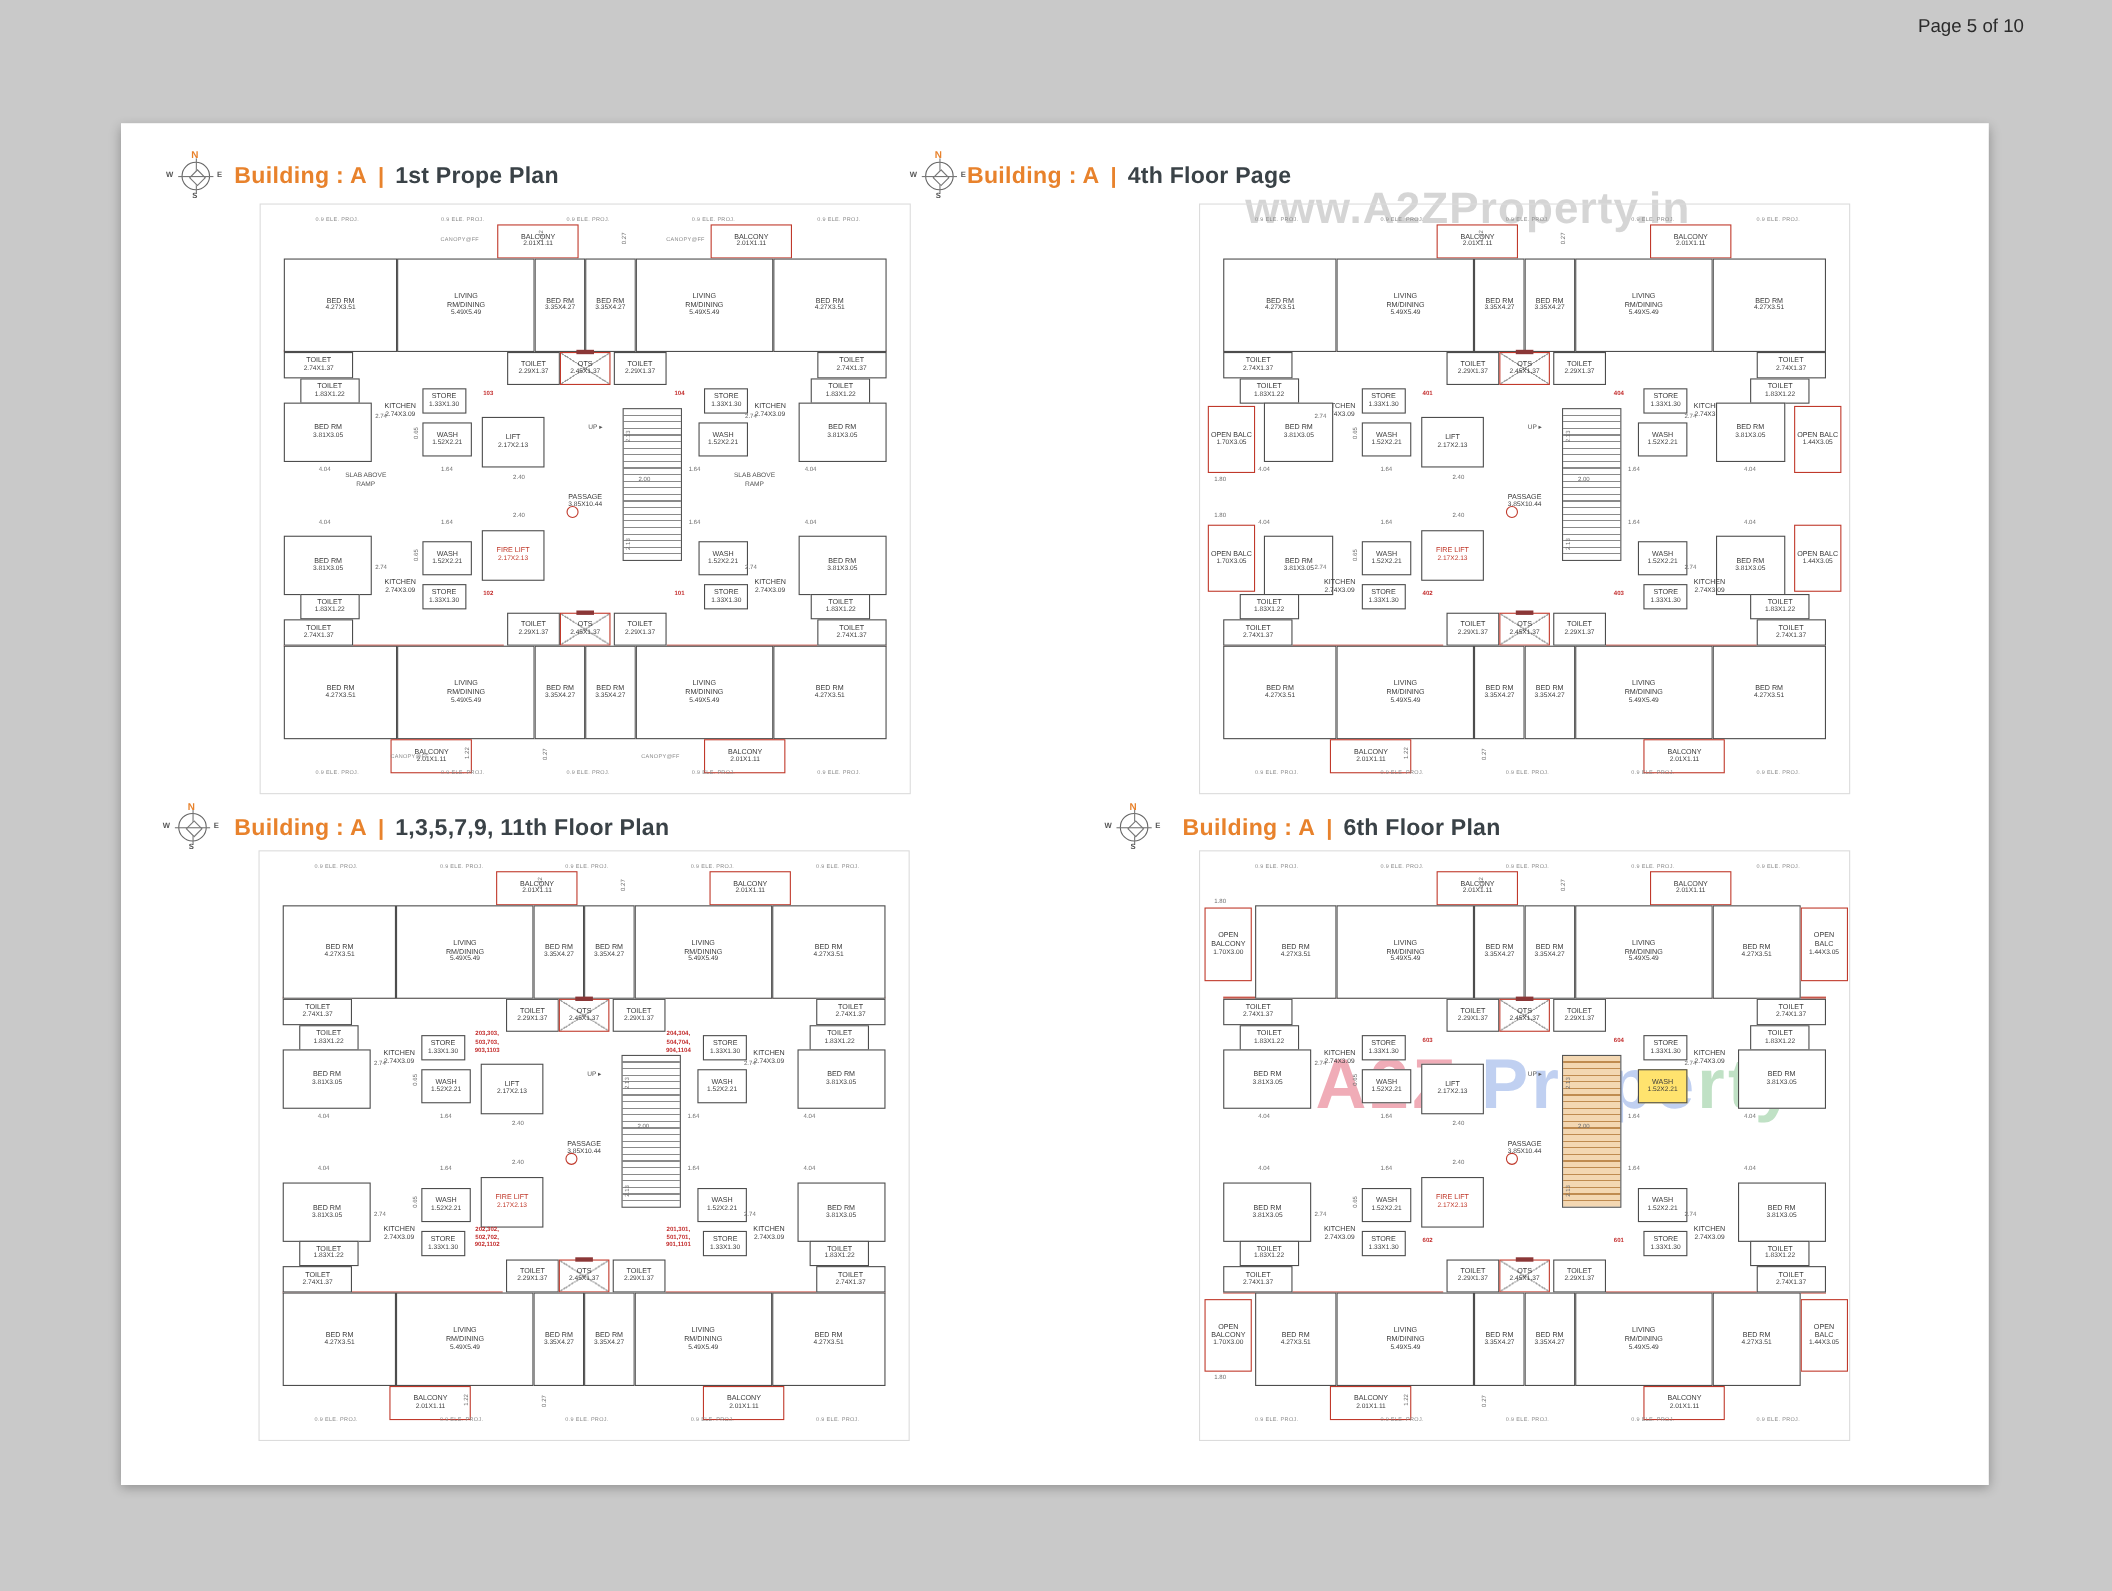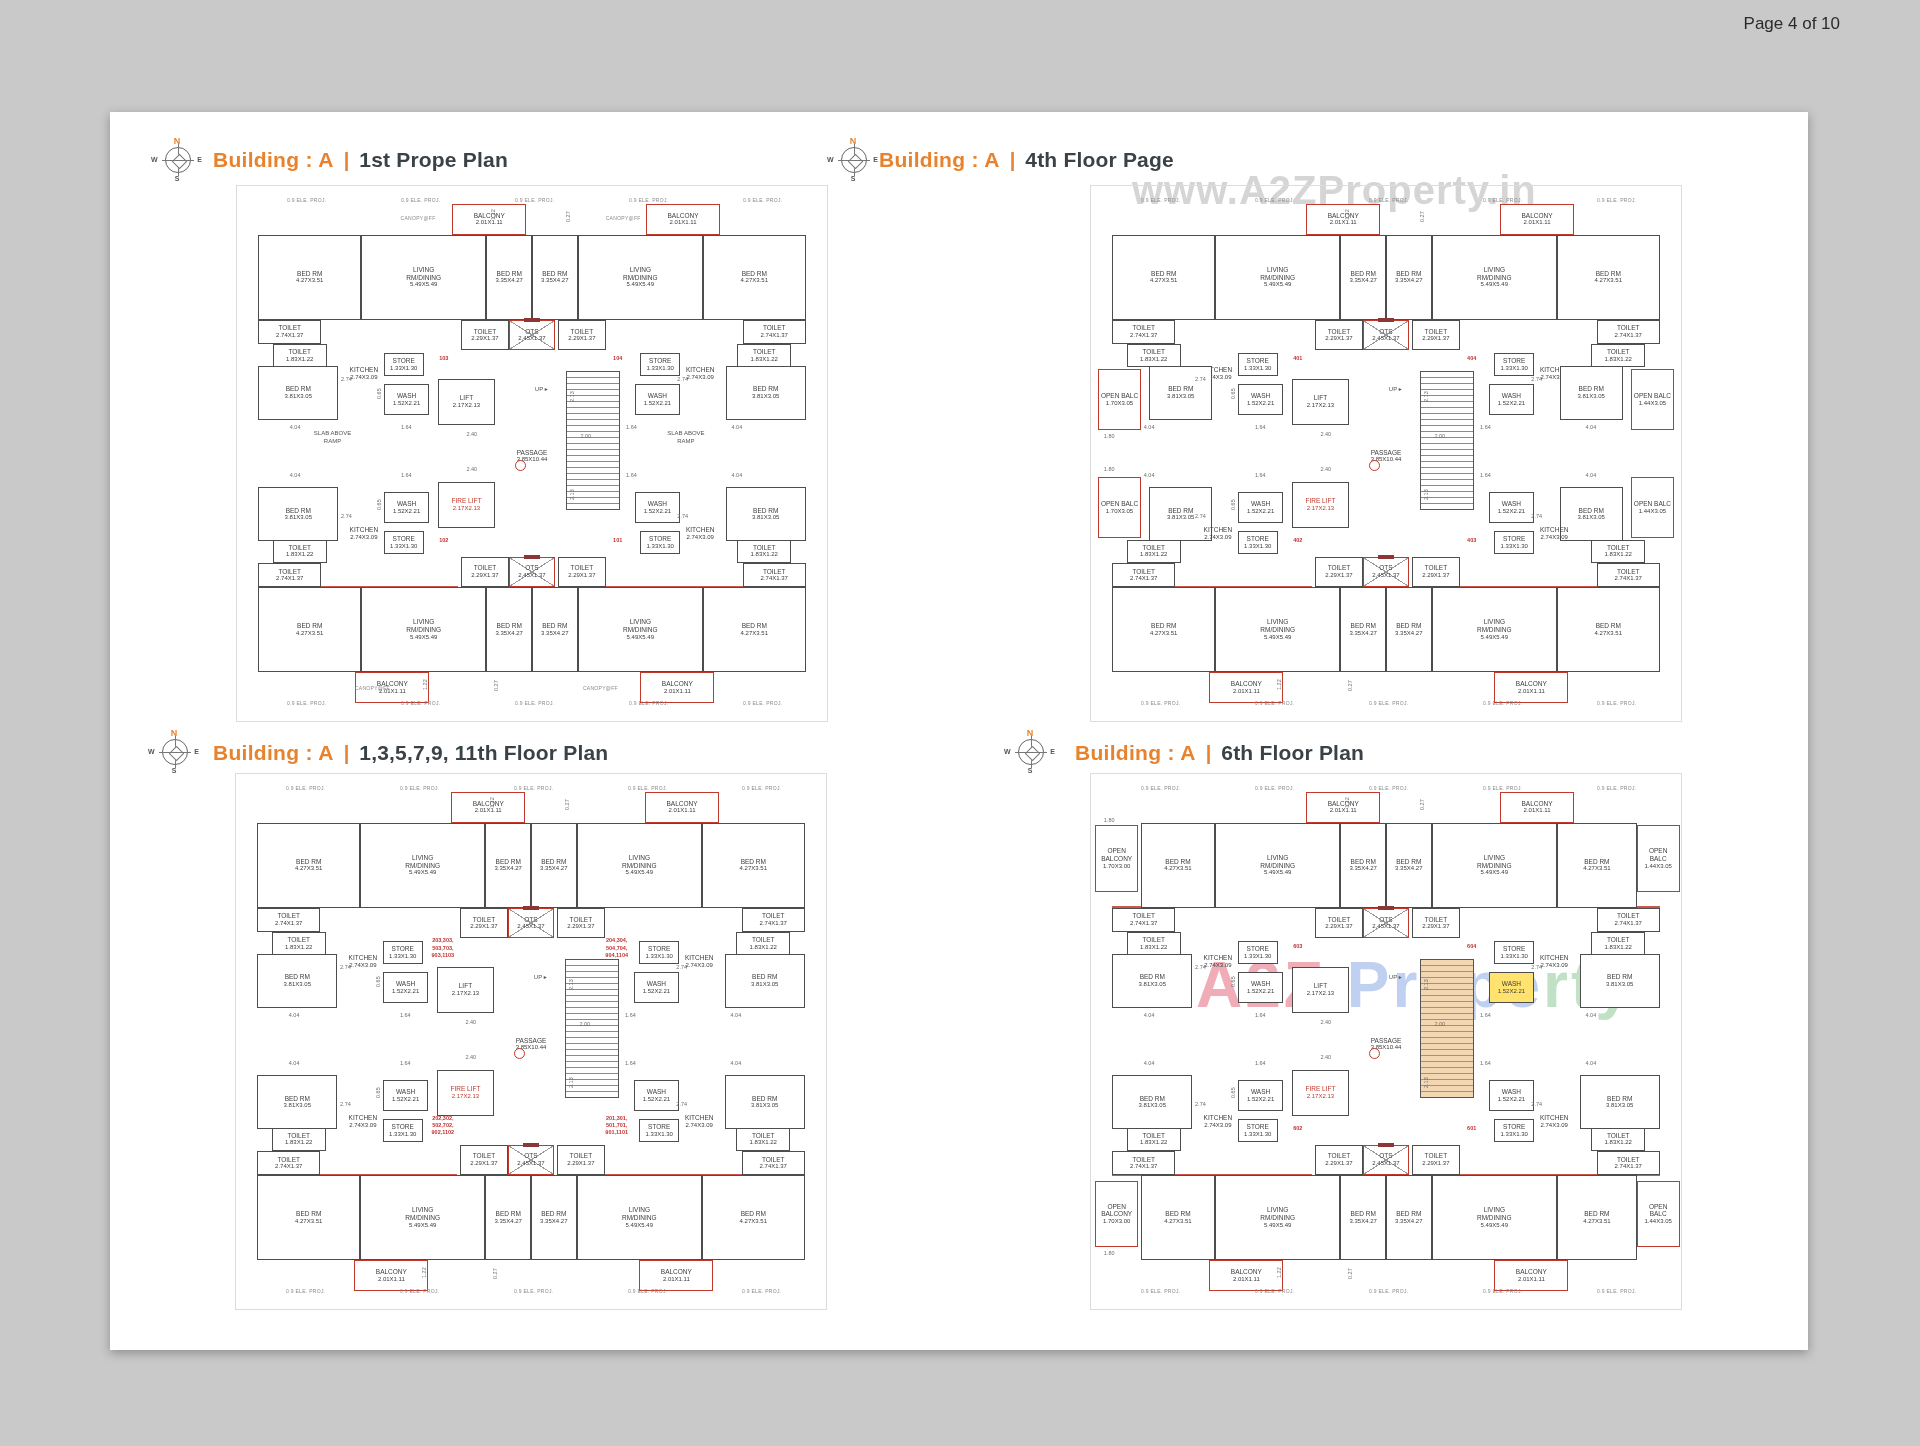--- a/index.html
+++ b/index.html
@@ -56,21 +56,21 @@
   .wm-top{position:absolute;left:1022px;top:56px;font-size:40px;font-weight:bold;
        color:rgba(150,150,150,.40);letter-spacing:1px;}
   .wm-brand{position:absolute;left:1086px;top:836px;font-size:64px;font-weight:bold;letter-spacing:3px;}
   .wm-a2z{color:rgba(225,90,112,.50);}
   .wm-prope{color:rgba(140,170,230,.55);}
   .wm-rty{color:rgba(140,200,150,.55);}
 </style>
 </head>
 <body>
 
-<div class="page-number">Page 4 of 10</div>
+<div class="page-number">Page 5 of 10</div>
 
 <div class="sheet">
 
   <div class="wm-top">www.A2ZProperty.in</div>
   <div class="wm-brand"><span class="wm-a2z">A2Z </span><span class="wm-prope">Prope</span><span class="wm-rty">rty</span></div>
 
   <div class="compass" style="left:50px;top:30px;">
     <div class="ring">
         <div class="hub"></div>
       </div>

